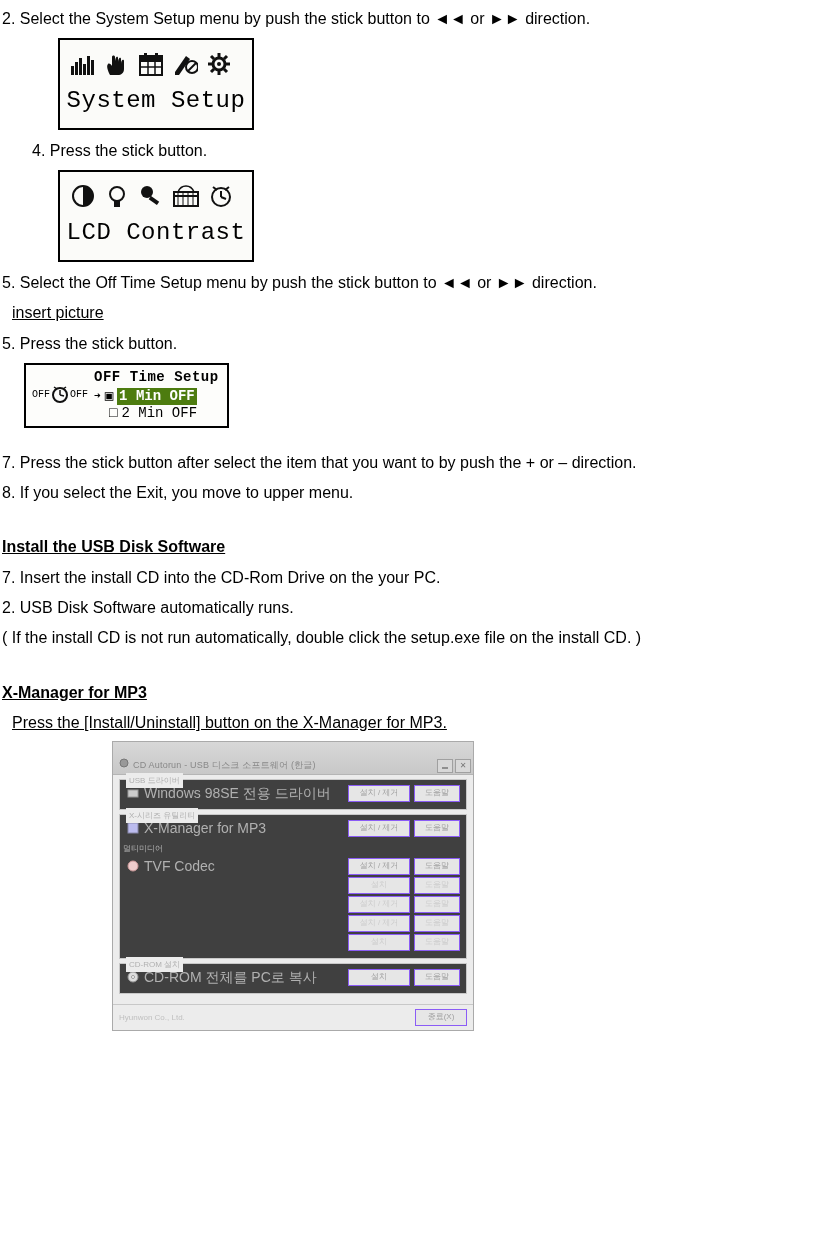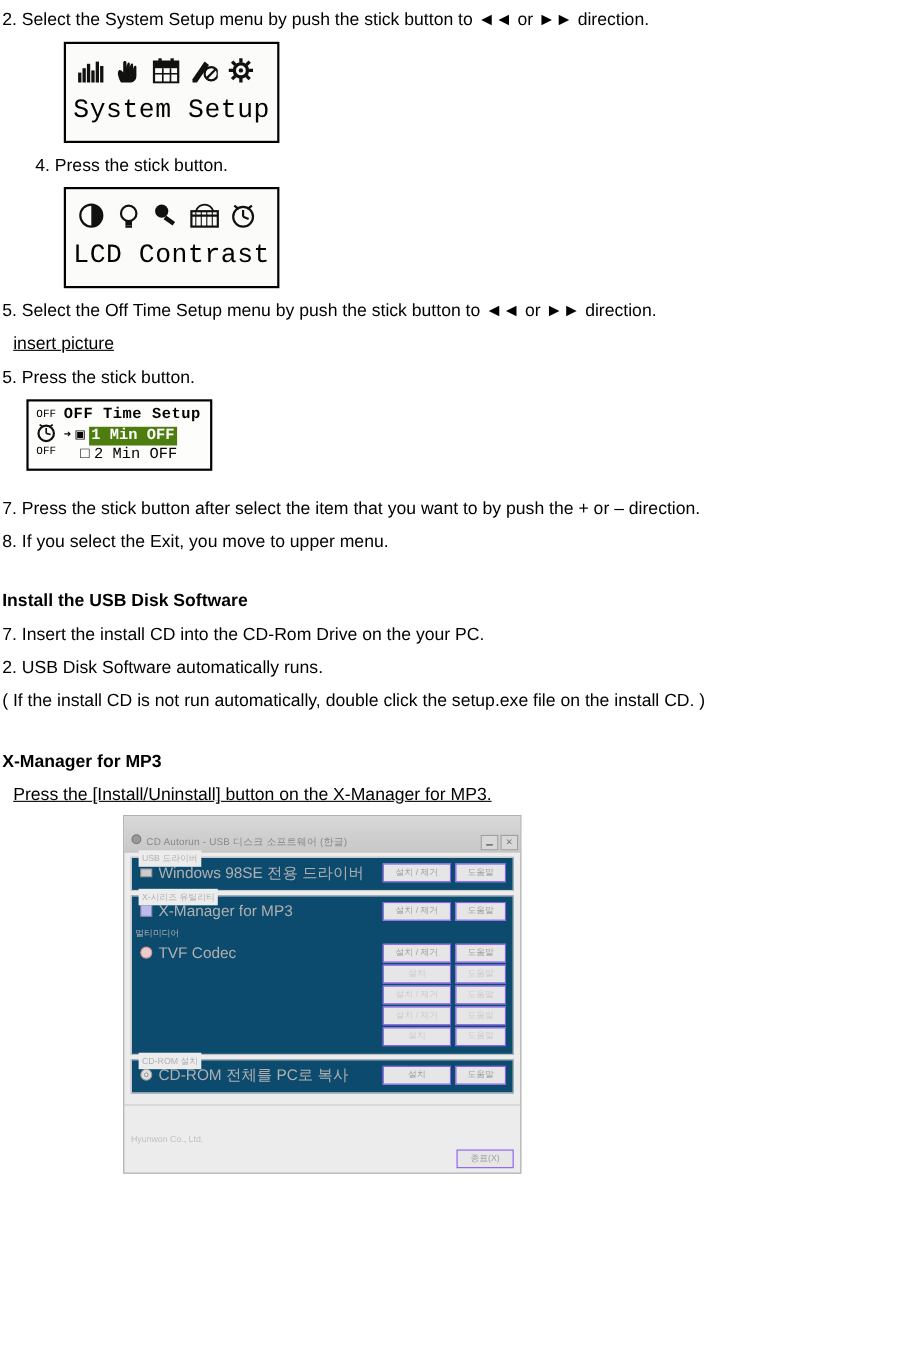--- a/index.html
+++ b/index.html
@@ -4,21 +4,21 @@
 <style>
   body {
     font-family: Arial, Helvetica, sans-serif;
     font-size: 16px;
     line-height: 1.9;
     margin: 0;
     padding: 4px 2px;
     width: 820px;
     color: #000;
   }
-  .bold { font-weight: bold; }
+  .bold { font-weight: bold; text-decoration: underline; }
   .indent1 { margin-left: 10px; text-decoration: underline; }
 
   
   .lcd {
     border: 2px solid #000;
     background: #fbfbf9;
     display: inline-block;
     margin-left: 56px;
     margin-top: 4px;
     margin-bottom: 6px;
@@ -45,21 +45,21 @@
     background: #fdfdfb;
     display: inline-flex;
     align-items: center;
     margin-left: 22px;
     margin-top: 4px;
     margin-bottom: 6px;
     padding: 4px 8px 4px 6px;
   }
   .off-left {
     display: flex;
-    flex-direction: column;
+    flex-direction: row;
     align-items: center;
     font-family: "Courier New", monospace;
     font-size: 10px;
     line-height: 1;
     margin-right: 6px;
   }
   .off-right {
     font-family: "Courier New", monospace;
     font-size: 14px;
     line-height: 1.2;
@@ -99,21 +99,21 @@
     background: #d8d8d8;
     border: 1px solid #a0a0a0;
     margin-left: 2px;
     display: inline-flex;
     align-items: center;
     justify-content: center;
   }
   .ibody { padding: 4px 6px 6px 6px; }
   .group {
     border: 1px solid #c8c8c8;
-    background: #0c4a6e;
+    background: #404040;
     margin-bottom: 4px;
     padding: 4px 6px 6px 6px;
     position: relative;
   }
   .group-label {
     position: absolute;
     top: -7px; left: 6px;
     background: #ececec;
     padding: 0 3px;
     color: #b0b0b0;
@@ -139,21 +139,21 @@
     overflow: hidden;
   }
   .btn.narrow { width: 44px; }
   .footer {
     display: flex;
     align-items: center;
     padding: 4px 6px 4px 6px;
     border-top: 1px solid #c8c8c8;
   }
   .footer .company { flex: 1; color: #c0c0c0; font-size: 8px; }
-  .footer .btn { width: 50px; margin-top: 36px; }
+  .footer .btn { width: 50px; }
   .close-x { font-size: 8px; line-height:1; color:#777; }
 </style>
 </head>
 <body>
 
 
 
 
 <div>2. Select the System Setup menu by push the stick button to  ◄◄  or  ►►  direction.</div>
 

